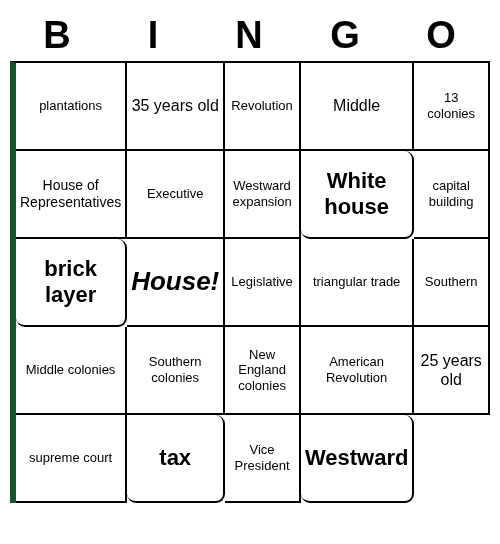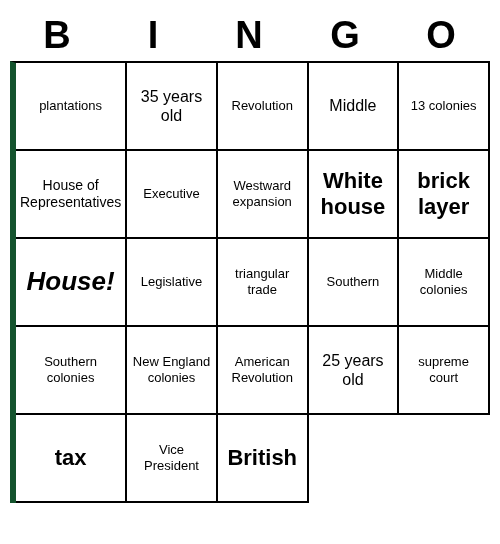--- a/index.html
+++ b/index.html
@@ -53,20 +53,21 @@
       justify-content: center;
       text-align: center;
       padding: 4px;
       font-size: 13px;
       line-height: 1.2;
     }
 
     .bingo-cell.large-text {
       font-size: 22px;
       font-weight: bold;
+      border-radius: 9px;
     }
 
     .bingo-cell.medium-text {
       font-size: 16px;
     }
 
     .bingo-cell.small-text {
       font-size: 14px;
     }
 
@@ -90,28 +91,29 @@
   <div class="bingo-grid">
   <div class="bingo-cell">plantations</div>
       <div class="bingo-cell medium-text">35 years old</div>
       <div class="bingo-cell">Revolution</div>
       <div class="bingo-cell medium-text">Middle</div>
       <div class="bingo-cell">13 colonies</div>
       <div class="bingo-cell small-text">House of Representatives</div>
       <div class="bingo-cell">Executive</div>
       <div class="bingo-cell">Westward expansion</div>
       <div class="bingo-cell large-text">White house</div>
+      <div class="bingo-cell">capital building</div>
       <div class="bingo-cell large-text">brick layer</div>
       <div class="bingo-cell free">House!</div>
       <div class="bingo-cell">Legislative</div>
       <div class="bingo-cell">triangular trade</div>
       <div class="bingo-cell">Southern</div>
       <div class="bingo-cell">Middle colonies</div>
       <div class="bingo-cell">Southern colonies</div>
       <div class="bingo-cell">New England colonies</div>
       <div class="bingo-cell">American Revolution</div>
       <div class="bingo-cell medium-text">25 years old</div>
       <div class="bingo-cell">supreme court</div>
       <div class="bingo-cell large-text">tax</div>
       <div class="bingo-cell">Vice President</div>
-      <div class="bingo-cell large-text">British</div>
+      <div class="bingo-cell large-text">Westward</div>
     </div>
 </div>
 
 </body></html>

